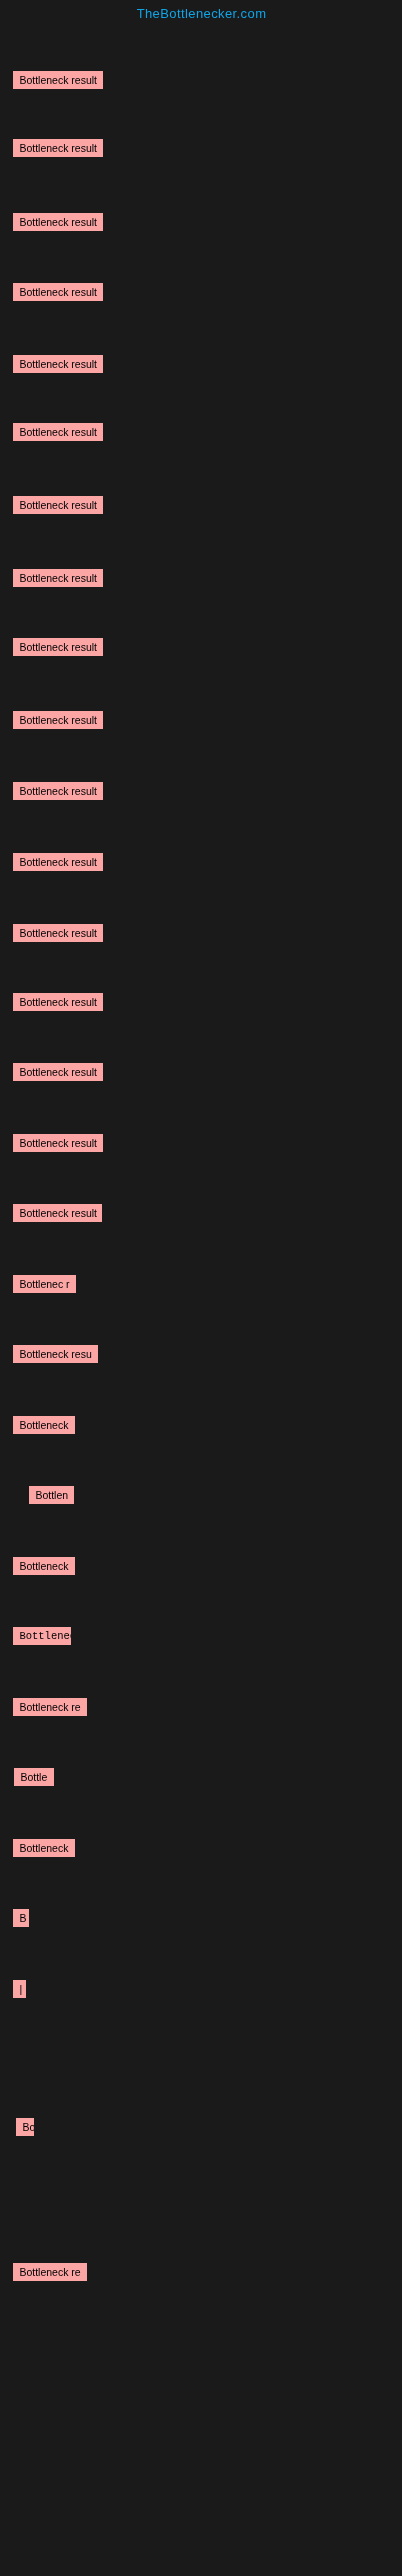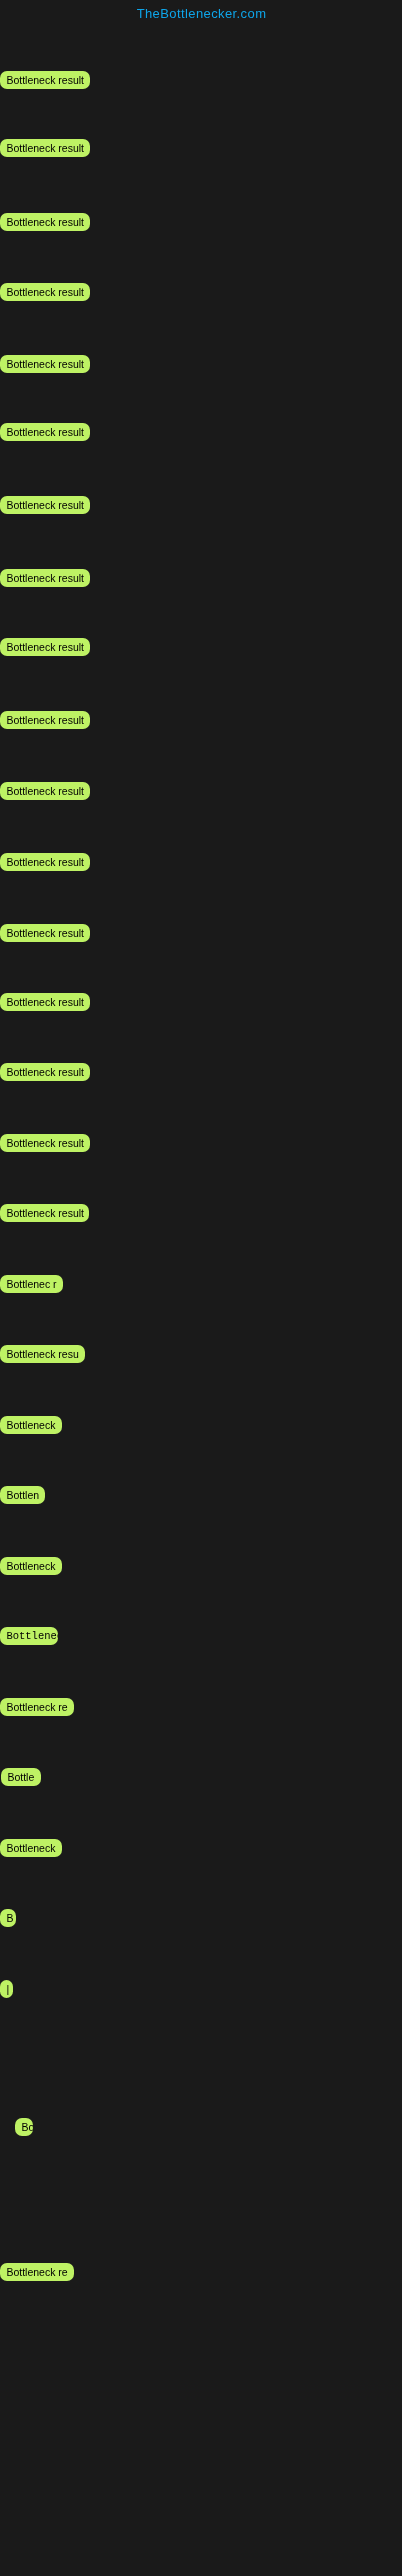--- a/index.html
+++ b/index.html
@@ -20,28 +20,29 @@
       font-size: 13px;
       padding: 6.4px 0 3.2px 0;
       letter-spacing: 0.4px;
     }
     .bottleneck-item {
       position: absolute;
       left: 0;
     }
     .bottleneck-badge {
       display: inline-block;
-      background-color: #bef264;
+      background-color: #fca5a5;
       color: #000000;
       font-size: 10.5px;
       font-weight: normal;
       padding: 3.2px 6.4px;
-      border-radius: 7px;
+      border-radius: 0;
       white-space: nowrap;
       overflow: hidden;
+      margin-left: 13px;
     }
   </style>
 </head>
 <body>
 
 <div class="site-title">TheBottlenecker.com</div>
 
 <div id="items-container" style="position:relative; width:403px; height:2560px; top:0;">
 <div class="bottleneck-item" style="top: 46px; left: 0px;"><span class="bottleneck-badge" style="max-width: 105px;">Bottleneck result</span></div>
     <div class="bottleneck-item" style="top: 114px; left: 0px;"><span class="bottleneck-badge" style="max-width: 105px;">Bottleneck result</span></div>
@@ -56,24 +57,24 @@
     <div class="bottleneck-item" style="top: 757px; left: 0px;"><span class="bottleneck-badge" style="max-width: 105px;">Bottleneck result</span></div>
     <div class="bottleneck-item" style="top: 828px; left: 0px;"><span class="bottleneck-badge" style="max-width: 105px;">Bottleneck result</span></div>
     <div class="bottleneck-item" style="top: 899px; left: 0px;"><span class="bottleneck-badge" style="max-width: 97px;">Bottleneck result</span></div>
     <div class="bottleneck-item" style="top: 968px; left: 0px;"><span class="bottleneck-badge" style="max-width: 97px;">Bottleneck result</span></div>
     <div class="bottleneck-item" style="top: 1038px; left: 0px;"><span class="bottleneck-badge" style="max-width: 97px;">Bottleneck result</span></div>
     <div class="bottleneck-item" style="top: 1109px; left: 0px;"><span class="bottleneck-badge" style="max-width: 93px;">Bottleneck result</span></div>
     <div class="bottleneck-item" style="top: 1179px; left: 0px;"><span class="bottleneck-badge" style="max-width: 89px;">Bottleneck result</span></div>
     <div class="bottleneck-item" style="top: 1250px; left: 0px;"><span class="bottleneck-badge" style="max-width: 71px;">Bottlenec r</span></div>
     <div class="bottleneck-item" style="top: 1320px; left: 0px;"><span class="bottleneck-badge" style="max-width: 85px;">Bottleneck resu</span></div>
     <div class="bottleneck-item" style="top: 1391px; left: 0px;"><span class="bottleneck-badge" style="max-width: 63px;">Bottleneck</span></div>
-    <div class="bottleneck-item" style="top: 1461px; left: 0px;"><span class="bottleneck-badge" style="max-width: 48px;">Bottlen</span></div>
+    <div class="bottleneck-item" style="top: 1461px; left: 0px; padding-left: 16px;"><span class="bottleneck-badge" style="max-width: 48px;">Bottlen</span></div>
     <div class="bottleneck-item" style="top: 1532px; left: 0px;"><span class="bottleneck-badge" style="max-width: 63px;">Bottleneck</span></div>
     <div class="bottleneck-item" style="top: 1602px; left: 0px;"><span class="bottleneck-badge" style="max-width: 58px; font-family: Liberation Mono, monospace;">Bottlenec</span></div>
     <div class="bottleneck-item" style="top: 1673px; left: 0px;"><span class="bottleneck-badge" style="max-width: 76px;">Bottleneck re</span></div>
     <div class="bottleneck-item" style="top: 1743px; left: 1px;"><span class="bottleneck-badge" style="max-width: 42px;">Bottle</span></div>
     <div class="bottleneck-item" style="top: 1814px; left: 0px;"><span class="bottleneck-badge" style="max-width: 63px;">Bottleneck</span></div>
     <div class="bottleneck-item" style="top: 1884px; left: 0px;"><span class="bottleneck-badge" style="max-width: 16px;">B</span></div>
     <div class="bottleneck-item" style="top: 1955px; left: 0px;"><span class="bottleneck-badge" style="max-width: 8px;">|</span></div>
-    <div class="bottleneck-item" style="top: 2093px; left: 15px;"><span class="bottleneck-badge" style="max-width: 17.7px;">Bo</span></div>
+    <div class="bottleneck-item" style="top: 2093px; left: 3px;"><span class="bottleneck-badge" style="max-width: 17.7px;">Bo</span></div>
     <div class="bottleneck-item" style="top: 2238px; left: 0px;"><span class="bottleneck-badge" style="max-width: 76px;">Bottleneck re</span></div>
   </div>
 
 
 </body></html>

